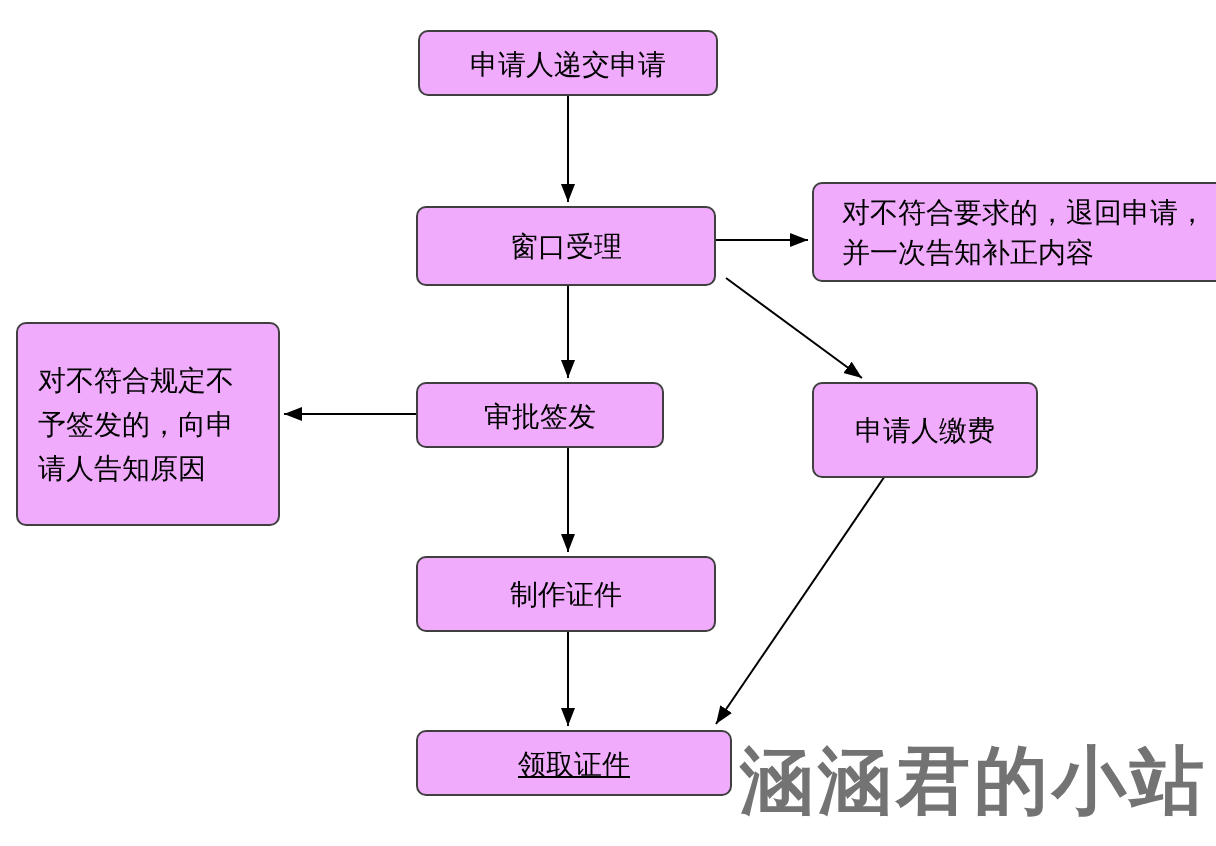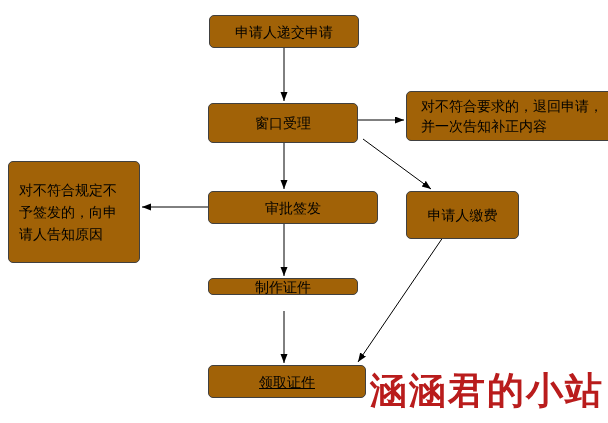--- a/index.html
+++ b/index.html
@@ -31,50 +31,50 @@
     position: absolute;
     top: 0;
     left: 0;
     z-index: 2;
     pointer-events: none;
   }
   .node {
     position: absolute;
     z-index: 3;
     box-sizing: border-box;
-    background: #a16207;
+    background: #f0abfc;
     border: 1px solid #404040;
     border-radius: 5px;
     display: flex;
     align-items: center;
     justify-content: center;
     text-align: center;
     font-size: 14px;
     line-height: 20px;
     color: #000000;
   }
   .node.left {
     justify-content: flex-start;
     text-align: left;
   }
   .node-submit  { left: 209px; top: 15px;  width: 150px; height: 33px; }
   .node-window  { left: 208px; top: 103px; width: 150px; height: 40px; }
   .node-return  { left: 406px; top: 91px;  width: 217px; height: 50px; padding: 0 14px; }
-  .node-approve { left: 208px; top: 191px; width: 170px; height: 33px; }
+  .node-approve { left: 208px; top: 191px; width: 124px; height: 33px; }
   .node-reject  { left: 8px;   top: 161px; width: 132px; height: 102px; padding: 0 10px; line-height: 22px; }
   .node-pay     { left: 406px; top: 191px; width: 113px; height: 48px; }
-  .node-make    { left: 208px; top: 278px; width: 150px; height: 17px; }
+  .node-make    { left: 208px; top: 278px; width: 150px; height: 38px; }
   .node-receive { left: 208px; top: 365px; width: 158px; height: 33px; text-decoration: underline; }
 </style>
 </head>
 <body>
 
 <div class="stage">
 
-  <div class="watermark" style="color: #b91c1c;">涵涵君的小站</div>
+  <div class="watermark" style="color: #737373;">涵涵君的小站</div>
 
   <svg class="edges-layer" width="608" height="423" viewBox="0 0 608 423">
     <defs>
       <marker id="arrow" markerWidth="10" markerHeight="8" refX="9" refY="3.5" orient="auto" markerUnits="userSpaceOnUse">
         <path d="M0,0 L9,3.5 L0,7 Z" fill="#000000"></path>
       </marker>
     </defs>
     <line x1="284" y1="48" x2="284" y2="101" stroke="#000000" stroke-width="1" marker-end="url(#arrow)"></line>
     <line x1="358" y1="120" x2="404" y2="120" stroke="#000000" stroke-width="1" marker-end="url(#arrow)"></line>
     <line x1="284" y1="137" x2="284" y2="189" stroke="#000000" stroke-width="1" marker-end="url(#arrow)"></line>

